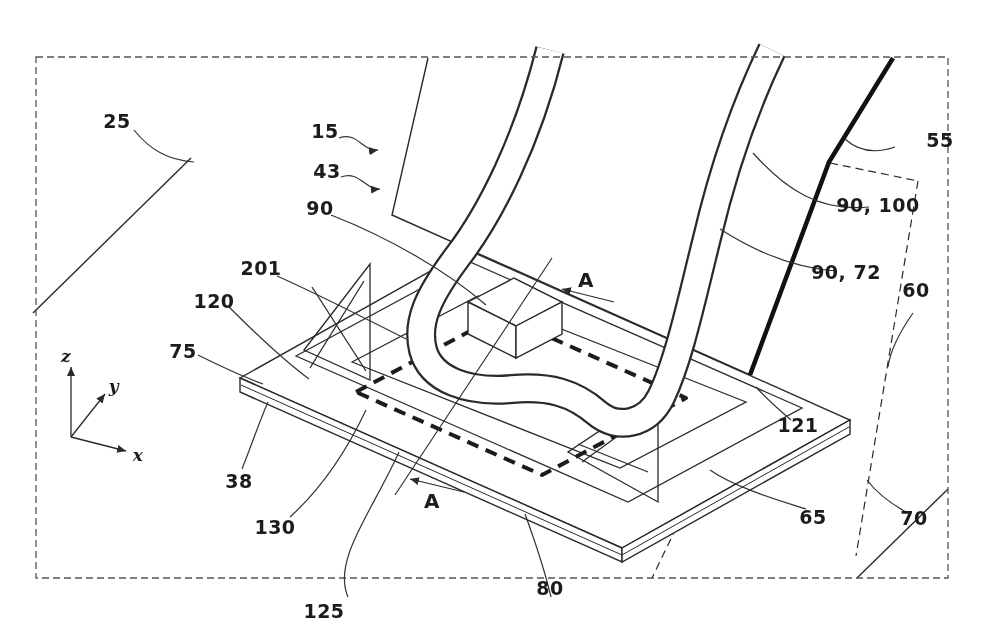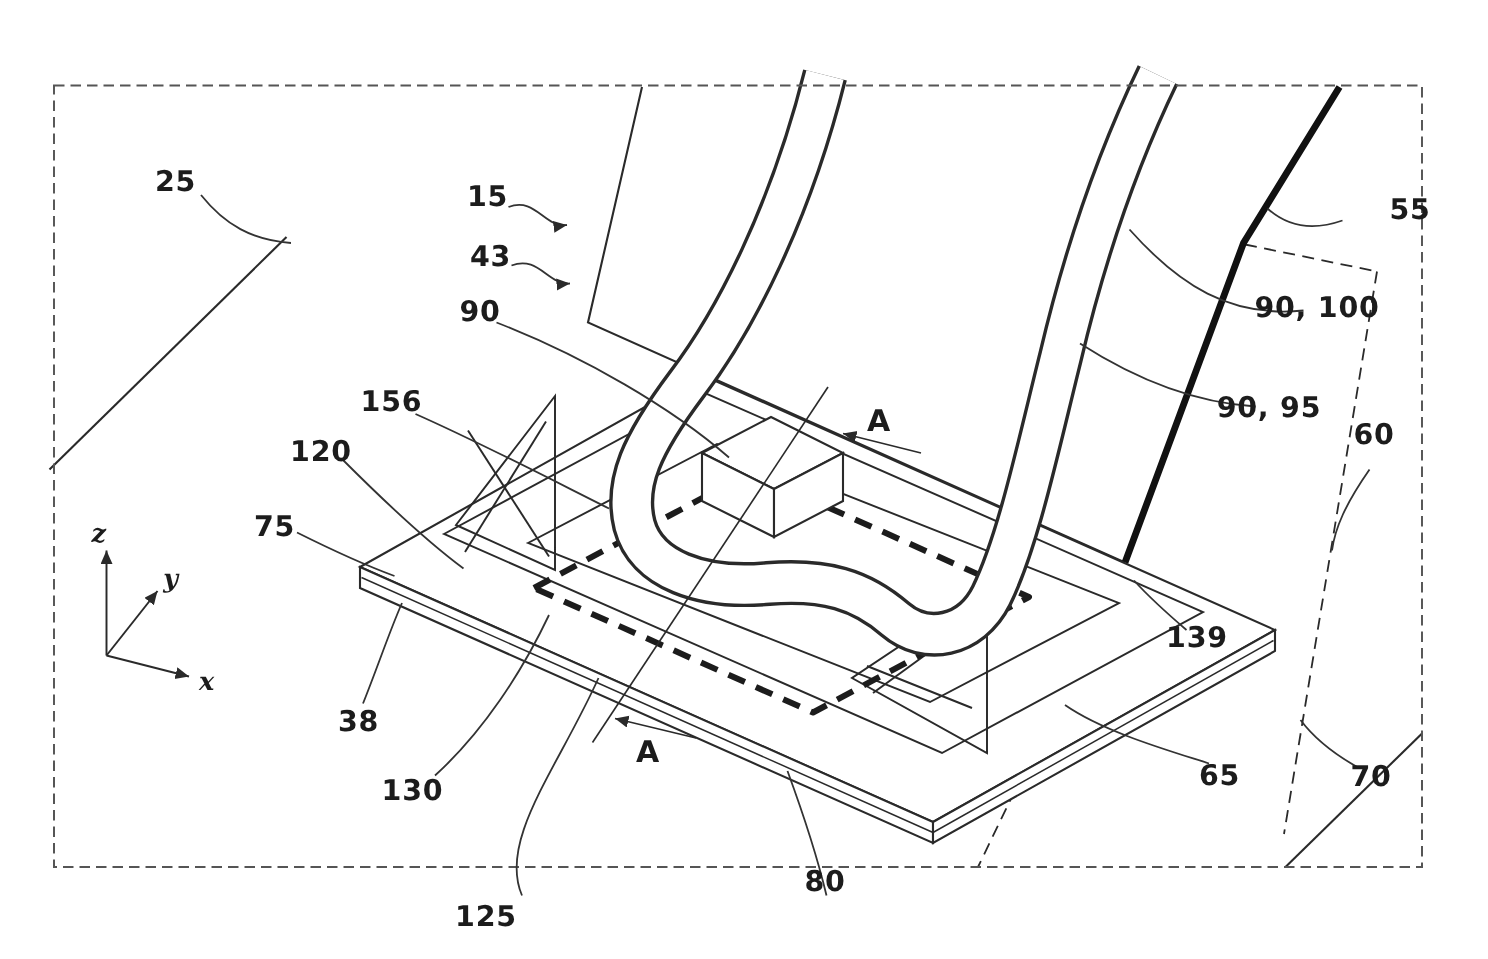--- a/index.html
+++ b/index.html
@@ -134,32 +134,32 @@
     <path d="M791,420 C777,408 766,398 756,387"></path>
     <path d="M806,509 C778,500 736,488 710,470"></path>
     <path d="M906,512 C888,502 876,492 867,480"></path>
   </g>
 </svg>
 
 <span class="lbl" style="left:117px;top:121px">25</span>
 <span class="lbl" style="left:325px;top:131px">15</span>
 <span class="lbl" style="left:327px;top:171px">43</span>
 <span class="lbl" style="left:320px;top:208px">90</span>
-<span class="lbl" style="left:261px;top:268px">156</span>
+<span class="lbl" style="left:261px;top:268px">201</span>
 <span class="lbl" style="left:214px;top:301px">120</span>
 <span class="lbl" style="left:183px;top:351px">75</span>
 <span class="lbl" style="left:239px;top:481px">38</span>
 <span class="lbl" style="left:275px;top:527px">130</span>
 <span class="lbl" style="left:324px;top:611px">125</span>
 <span class="lbl" style="left:550px;top:588px">80</span>
 <span class="lbl" style="left:940px;top:140px">55</span>
 <span class="lbl" style="left:878px;top:205px">90, 100</span>
-<span class="lbl" style="left:846px;top:272px">90, 95</span>
+<span class="lbl" style="left:846px;top:272px">90, 72</span>
 <span class="lbl" style="left:916px;top:290px">60</span>
-<span class="lbl" style="left:798px;top:425px">139</span>
+<span class="lbl" style="left:798px;top:425px">121</span>
 <span class="lbl" style="left:813px;top:517px">65</span>
 <span class="lbl" style="left:914px;top:518px">70</span>
 
 <span class="lbl sec-lbl" style="left:586px;top:280px">A</span>
 <span class="lbl sec-lbl" style="left:432px;top:501px">A</span>
 
 <span class="lbl axis-lbl" style="left:66px;top:356px">z</span>
 <span class="lbl axis-lbl" style="left:114px;top:386px">y</span>
 <span class="lbl axis-lbl" style="left:138px;top:455px">x</span>
 </div>

